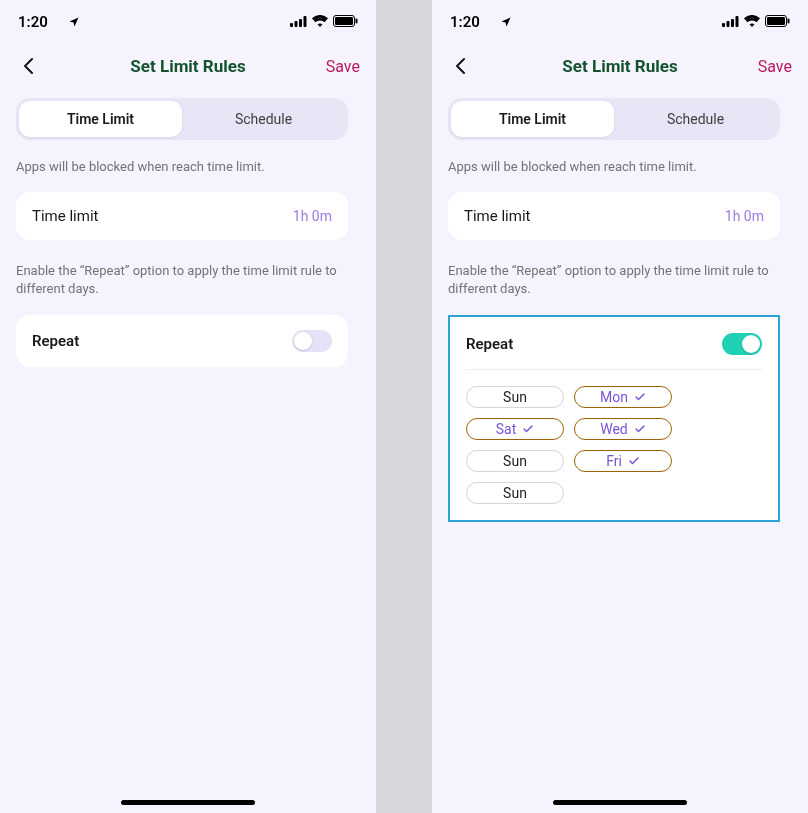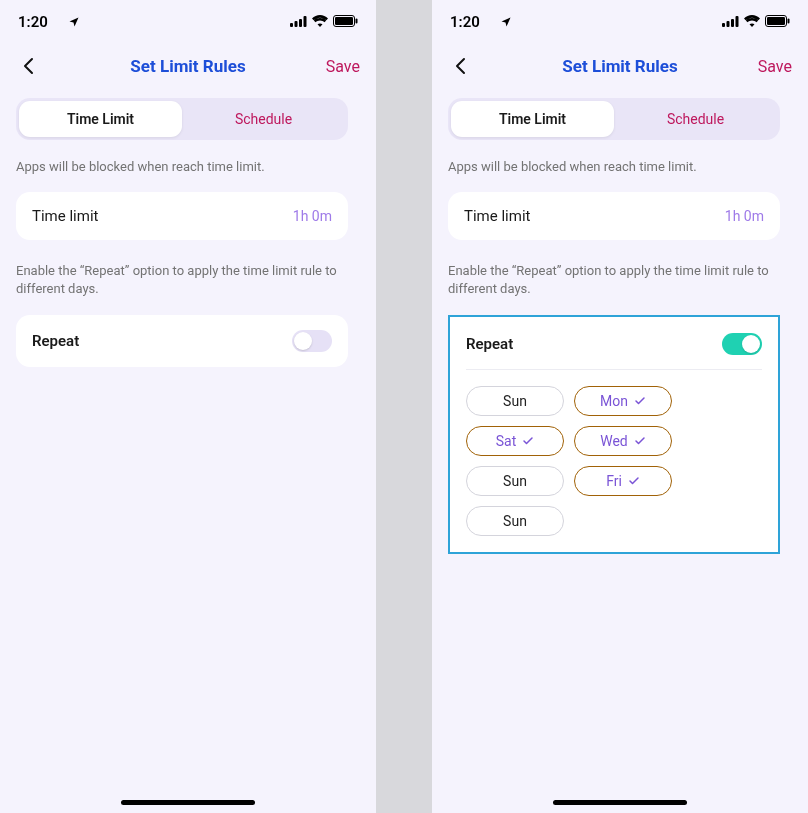--- a/index.html
+++ b/index.html
@@ -46,21 +46,21 @@
     align-items: center;
     justify-content: center;
     cursor: pointer;
   }
   .nav-title {
     position: absolute;
     left: 50%;
     transform: translateX(-50%);
     font-size: 17px;
     font-weight: 700;
-    color: #1d4ed8;
+    color: #14532d;
   }
   .nav-save {
     font-size: 16px;
     color: #be185d;
     cursor: pointer;
     margin-left: 12px;
   }
   .content { padding: 10px 28px 0 16px; }
   .seg-control {
     background: #e9e5f7;
@@ -69,21 +69,21 @@
     display: flex;
     padding: 3px;
     margin-bottom: 18px;
   }
   .seg-item {
     flex: 1;
     display: flex;
     align-items: center;
     justify-content: center;
     font-size: 14px;
-    color: #be185d;
+    color: #404040;
     border-radius: 11px;
     cursor: pointer;
   }
   .seg-item.active {
     background: #fff;
     font-weight: 600;
     color: #1a1a1a;
     box-shadow: 0 1px 3px rgba(0,0,0,0.08);
   }
   .hint {
@@ -143,21 +143,21 @@
     border-top: 1px solid #ececf2;
     margin: 14px 0 16px 0;
   }
   .days {
     display: flex;
     flex-wrap: wrap;
     gap: 10px;
   }
   .day-chip {
     width: 98px;
-    height: 30px;
+    height: 22px;
     border-radius: 15px;
     display: flex;
     align-items: center;
     justify-content: center;
     font-size: 14px;
     gap: 6px;
     cursor: pointer;
     background: #fff;
   }
   .day-chip.unselected {

